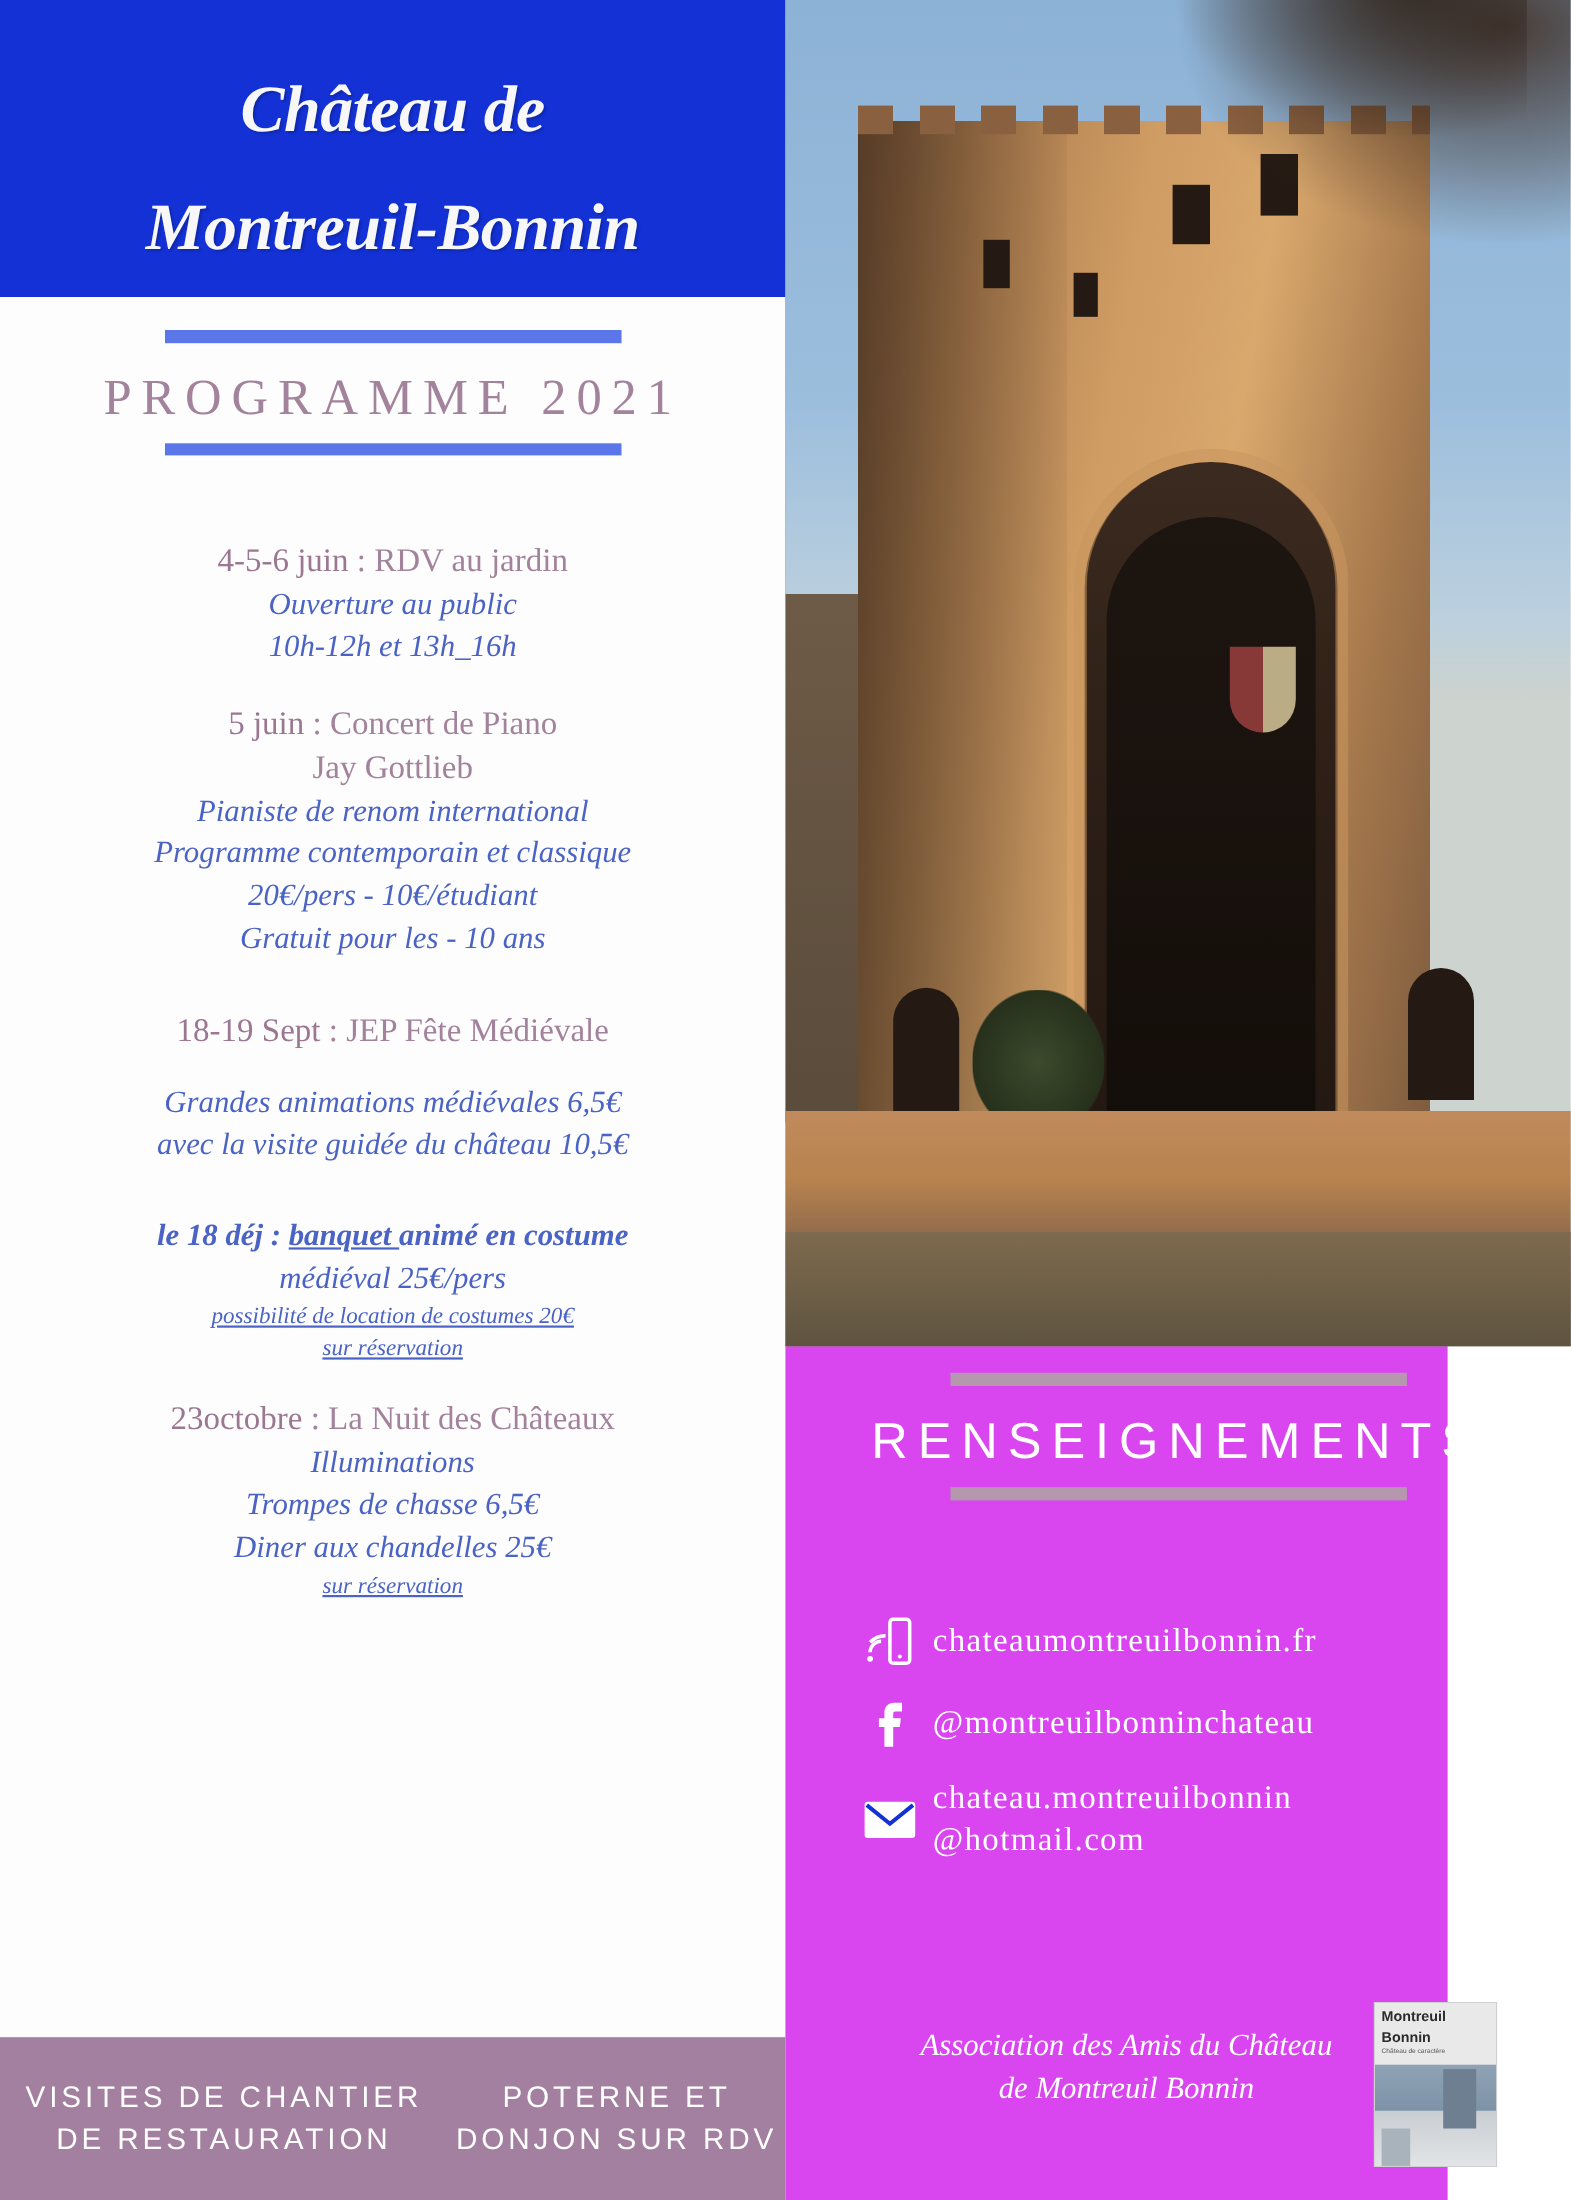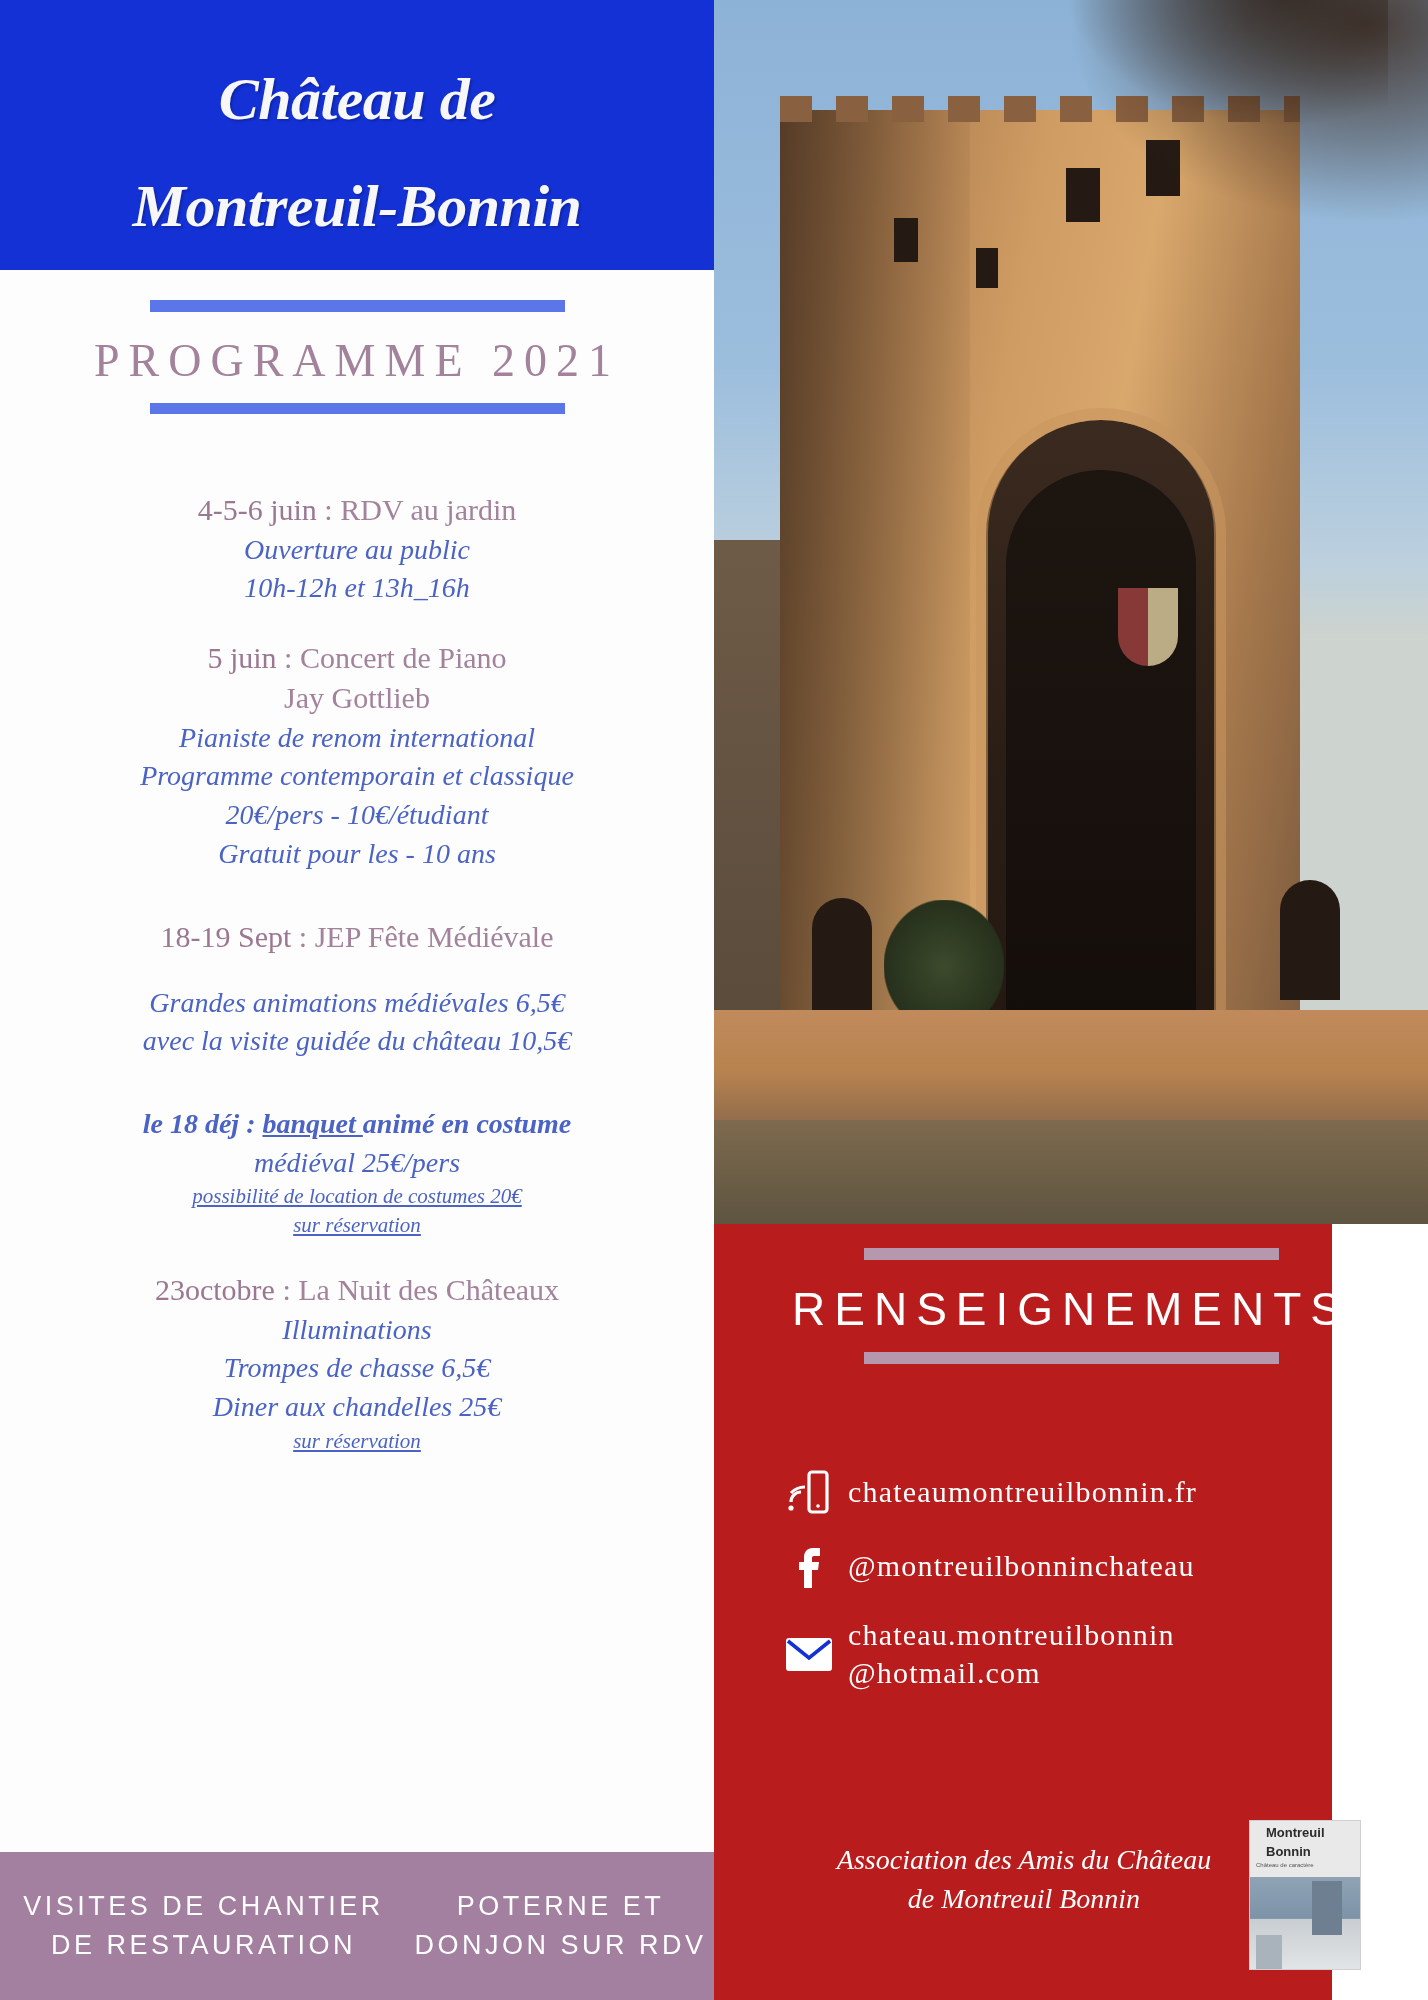--- a/index.html
+++ b/index.html
@@ -34,21 +34,21 @@
   .gap{height:26px;}
   .gap.lg{height:40px;}
 
   .bottom-banner{position:absolute;left:0;top:1852px;width:714px;height:148px;
                  background:#a37fa0;display:flex;flex-direction:row;
                  align-items:center;justify-content:center;}
   .bb-line{font-family:"Liberation Sans",sans-serif;color:#ffffff;font-size:27px;
            letter-spacing:3.5px;line-height:1.45;text-align:center;}
 
   
-  .right-col{position:absolute;left:714px;top:0;width:602px;height:2000px;background:#b91c1c;padding-left:16px;}
+  .right-col{position:absolute;left:714px;top:0;width:602px;height:2000px;background:#d946ef;}
 
   
   .photo{position:absolute;left:0;top:0;width:714px;height:1224px;overflow:hidden;
          background:linear-gradient(#8fb6d8 0%,#a9c6dd 34%,#c2cdc9 44%,#bfb19c 50%,#9a apostrophe 0%);}
   .sky{position:absolute;inset:0;background:linear-gradient(180deg,#8cb2d6 0%,#9cbedd 30%,#bcd0de 46%,#cdd3ce 52%,#cdd3ce 100%);}
   .ground{position:absolute;left:0;top:1010px;width:714px;height:214px;
           background:linear-gradient(180deg,#c08a5c 0%,#b9834f 28%,#8e6a4c 55%,#6d5a43 100%);}
   .ground2{position:absolute;left:0;top:1120px;width:714px;height:104px;
            background:linear-gradient(180deg,#7e6a4e 0%,#5e5440 100%);}
   .keep{position:absolute;left:66px;top:110px;width:520px;height:910px;
@@ -97,21 +97,21 @@
   .cicon{width:78px;min-width:78px;display:flex;align-items:center;justify-content:center;
          color:#ffffff;}
   .ctext{color:#ffffff;font-size:30px;line-height:1.26;letter-spacing:1.2px;}
 
   .assoc{position:absolute;left:714px;top:1840px;width:620px;text-align:center;
          color:#ffffff;font-style:italic;font-size:28px;line-height:1.4;}
   .logo{position:absolute;left:1249px;top:1820px;width:110px;height:148px;
         background:#e9e9ea;border:1px solid #cfcfd2;overflow:hidden;}
   .logo-top{position:absolute;left:0;top:0;width:110px;height:50px;background:#e9e9ea;}
   .logo-name{font-family:"Liberation Sans",sans-serif;color:#2b2b2b;font-size:13px;
-             font-weight:bold;line-height:1.1;padding:5px 0 0 16px;}
+             font-weight:bold;line-height:1.1;padding:5px 0 0 6px;}
   .logo-sub{font-family:"Liberation Sans",sans-serif;color:#555;font-size:6px;
             padding:2px 0 0 6px;}
   .logo-img{position:absolute;left:0;top:56px;width:110px;height:92px;
             background:linear-gradient(180deg,#8fa3b5 0%,#7d93a8 45%,#c9ced2 46%,#e2e4e6 100%);}
   .logo-tower{position:absolute;left:62px;top:4px;width:30px;height:54px;background:#6d7f91;}
   .logo-tower2{position:absolute;left:6px;top:58px;width:26px;height:34px;background:#a9b3bb;}
 </style>
 </head>
 <body>
 

